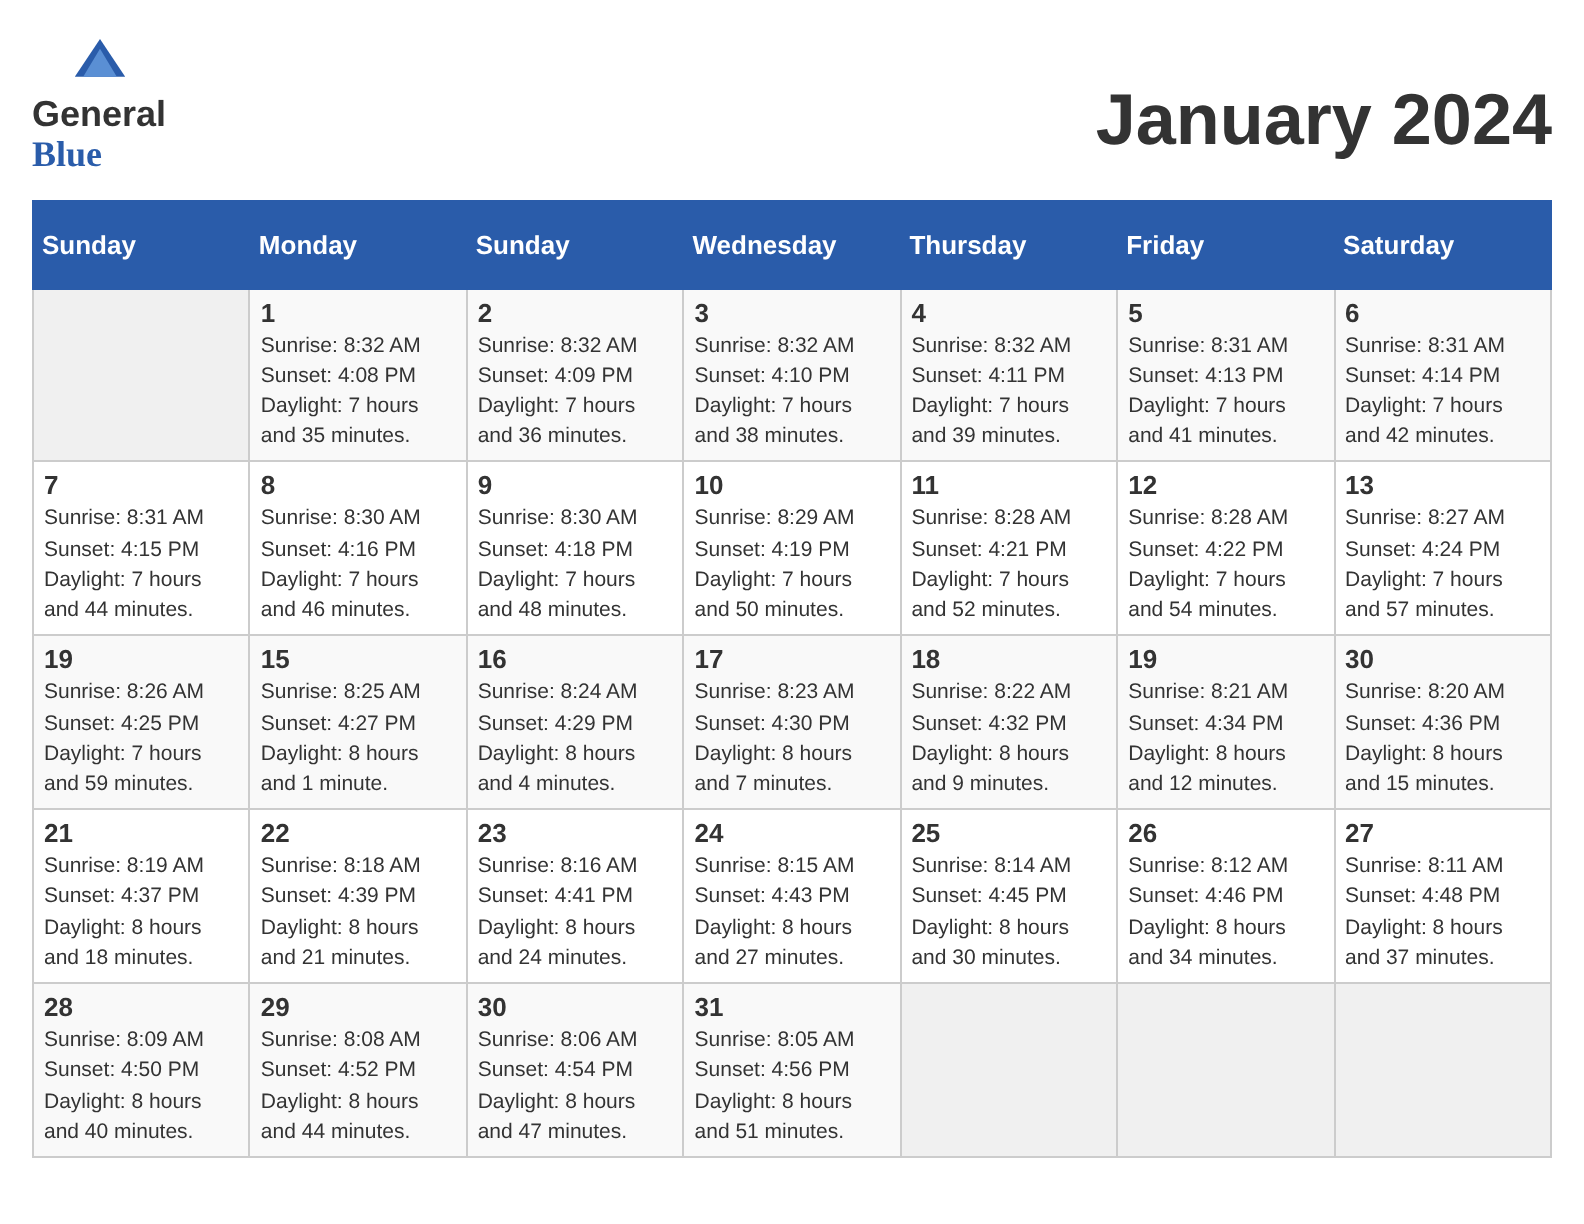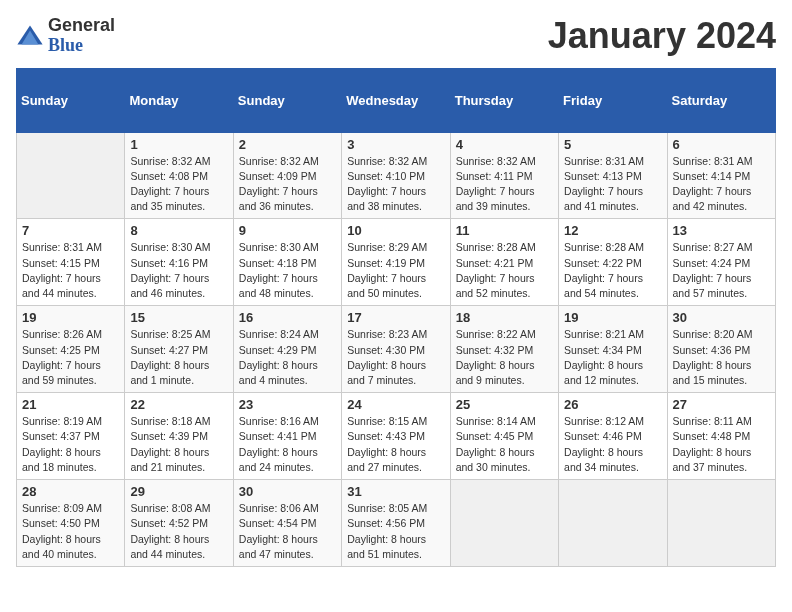--- a/index.html
+++ b/index.html
@@ -13,55 +13,57 @@
     .header {
       display: flex;
       justify-content: space-between;
       align-items: flex-start;
       margin-bottom: 12px;
     }
     .logo {
       display: flex;
       align-items: center;
       gap: 4px;
+      flex-direction: column;
     }
     .logo-text {
       font-size: 18px;
       font-weight: bold;
       line-height: 1.1;
     }
     .logo-text .general { color: #333; }
     .logo-text .blue { color: #2a5caa; font-family: Liberation Serif, serif; }
     .logo-icon {
       width: 28px;
       height: 28px;
     }
     .title-block {
       text-align: right;
+      margin-top: 24px;
     }
     .title-block h1 {
       font-size: 36px;
       font-weight: bold;
       color: #333;
       line-height: 1.1;
     }
     .title-block h2 {
       font-size: 18px;
       font-weight: normal;
       color: #333;
     }
     table {
       width: 100%;
       border-collapse: collapse;
       font-size: 11px;
     }
     thead tr th {
       background-color: #2a5caa;
       color: #fff;
-      padding: 24px 4px;
+      padding: 14px 4px;
       text-align: left;
       font-size: 13px;
       font-weight: bold;
       border: 1px solid #2a5caa;
     }
     tbody tr td {
       border: 1px solid #ccc;
       vertical-align: top;
       padding: 4px 5px;
       min-height: 80px;

